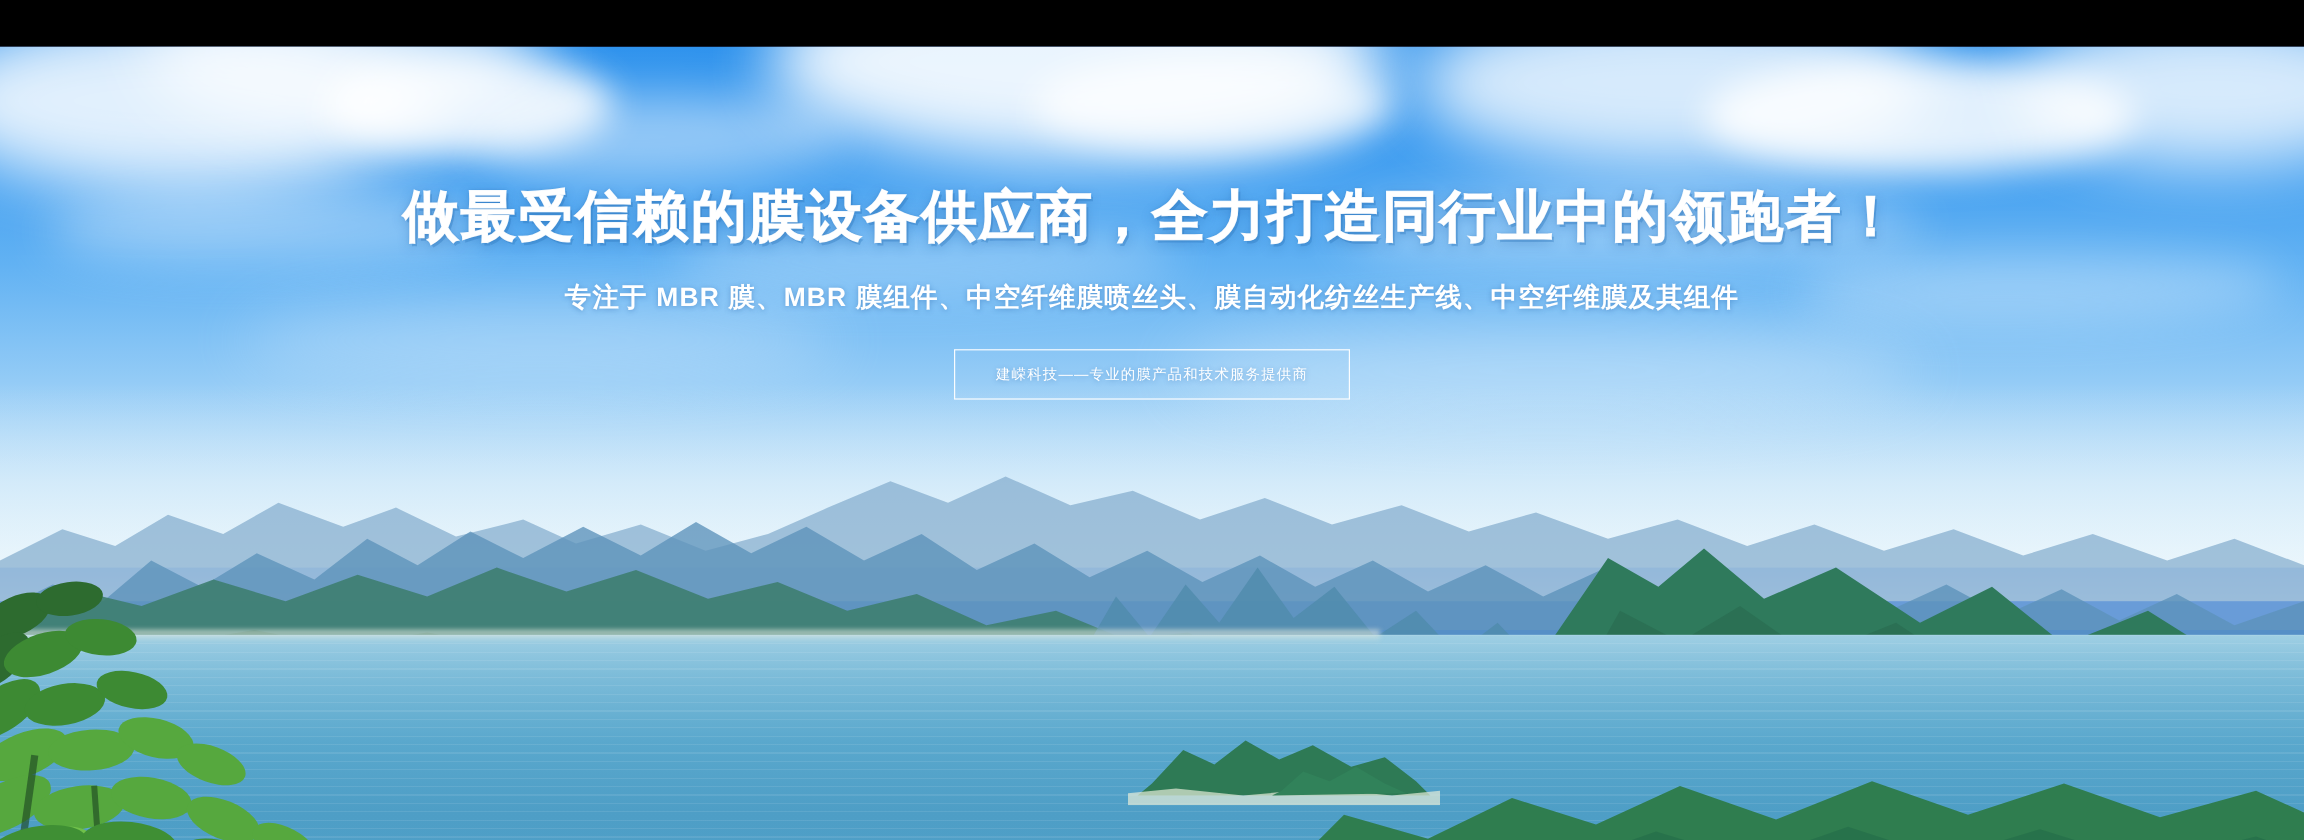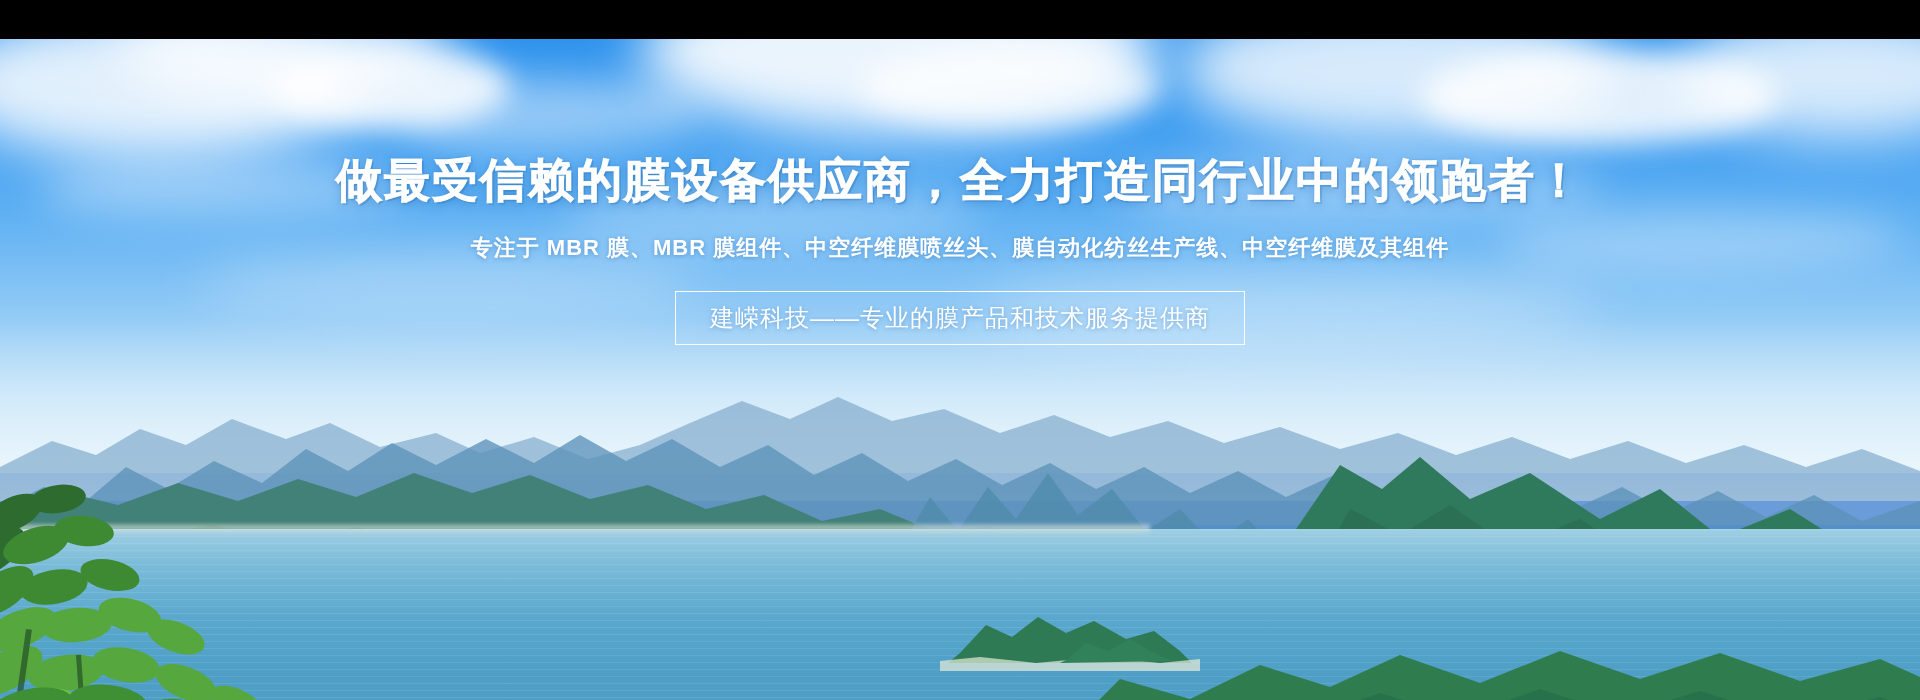--- a/index.html
+++ b/index.html
@@ -77,21 +77,21 @@
     letter-spacing:1px;
     color:#ffffff;
     text-shadow:0 1px 4px rgba(40,100,170,.45);
     white-space:nowrap;
   }
   .tagwrap{margin-top:32px;display:flex;justify-content:center;}
   .tagbox{
     display:inline-block;
     border:1px solid rgba(255,255,255,.95);
     padding:14px 34px;
-    font-size:24px;line-height:1;
+    font-size:12px;line-height:1;
     letter-spacing:1px;
     color:#ffffff;
     text-shadow:0 1px 4px rgba(40,100,170,.4);
     background:rgba(255,255,255,.03);
     white-space:nowrap;
   }
 </style>
 </head>
 <body>
 

